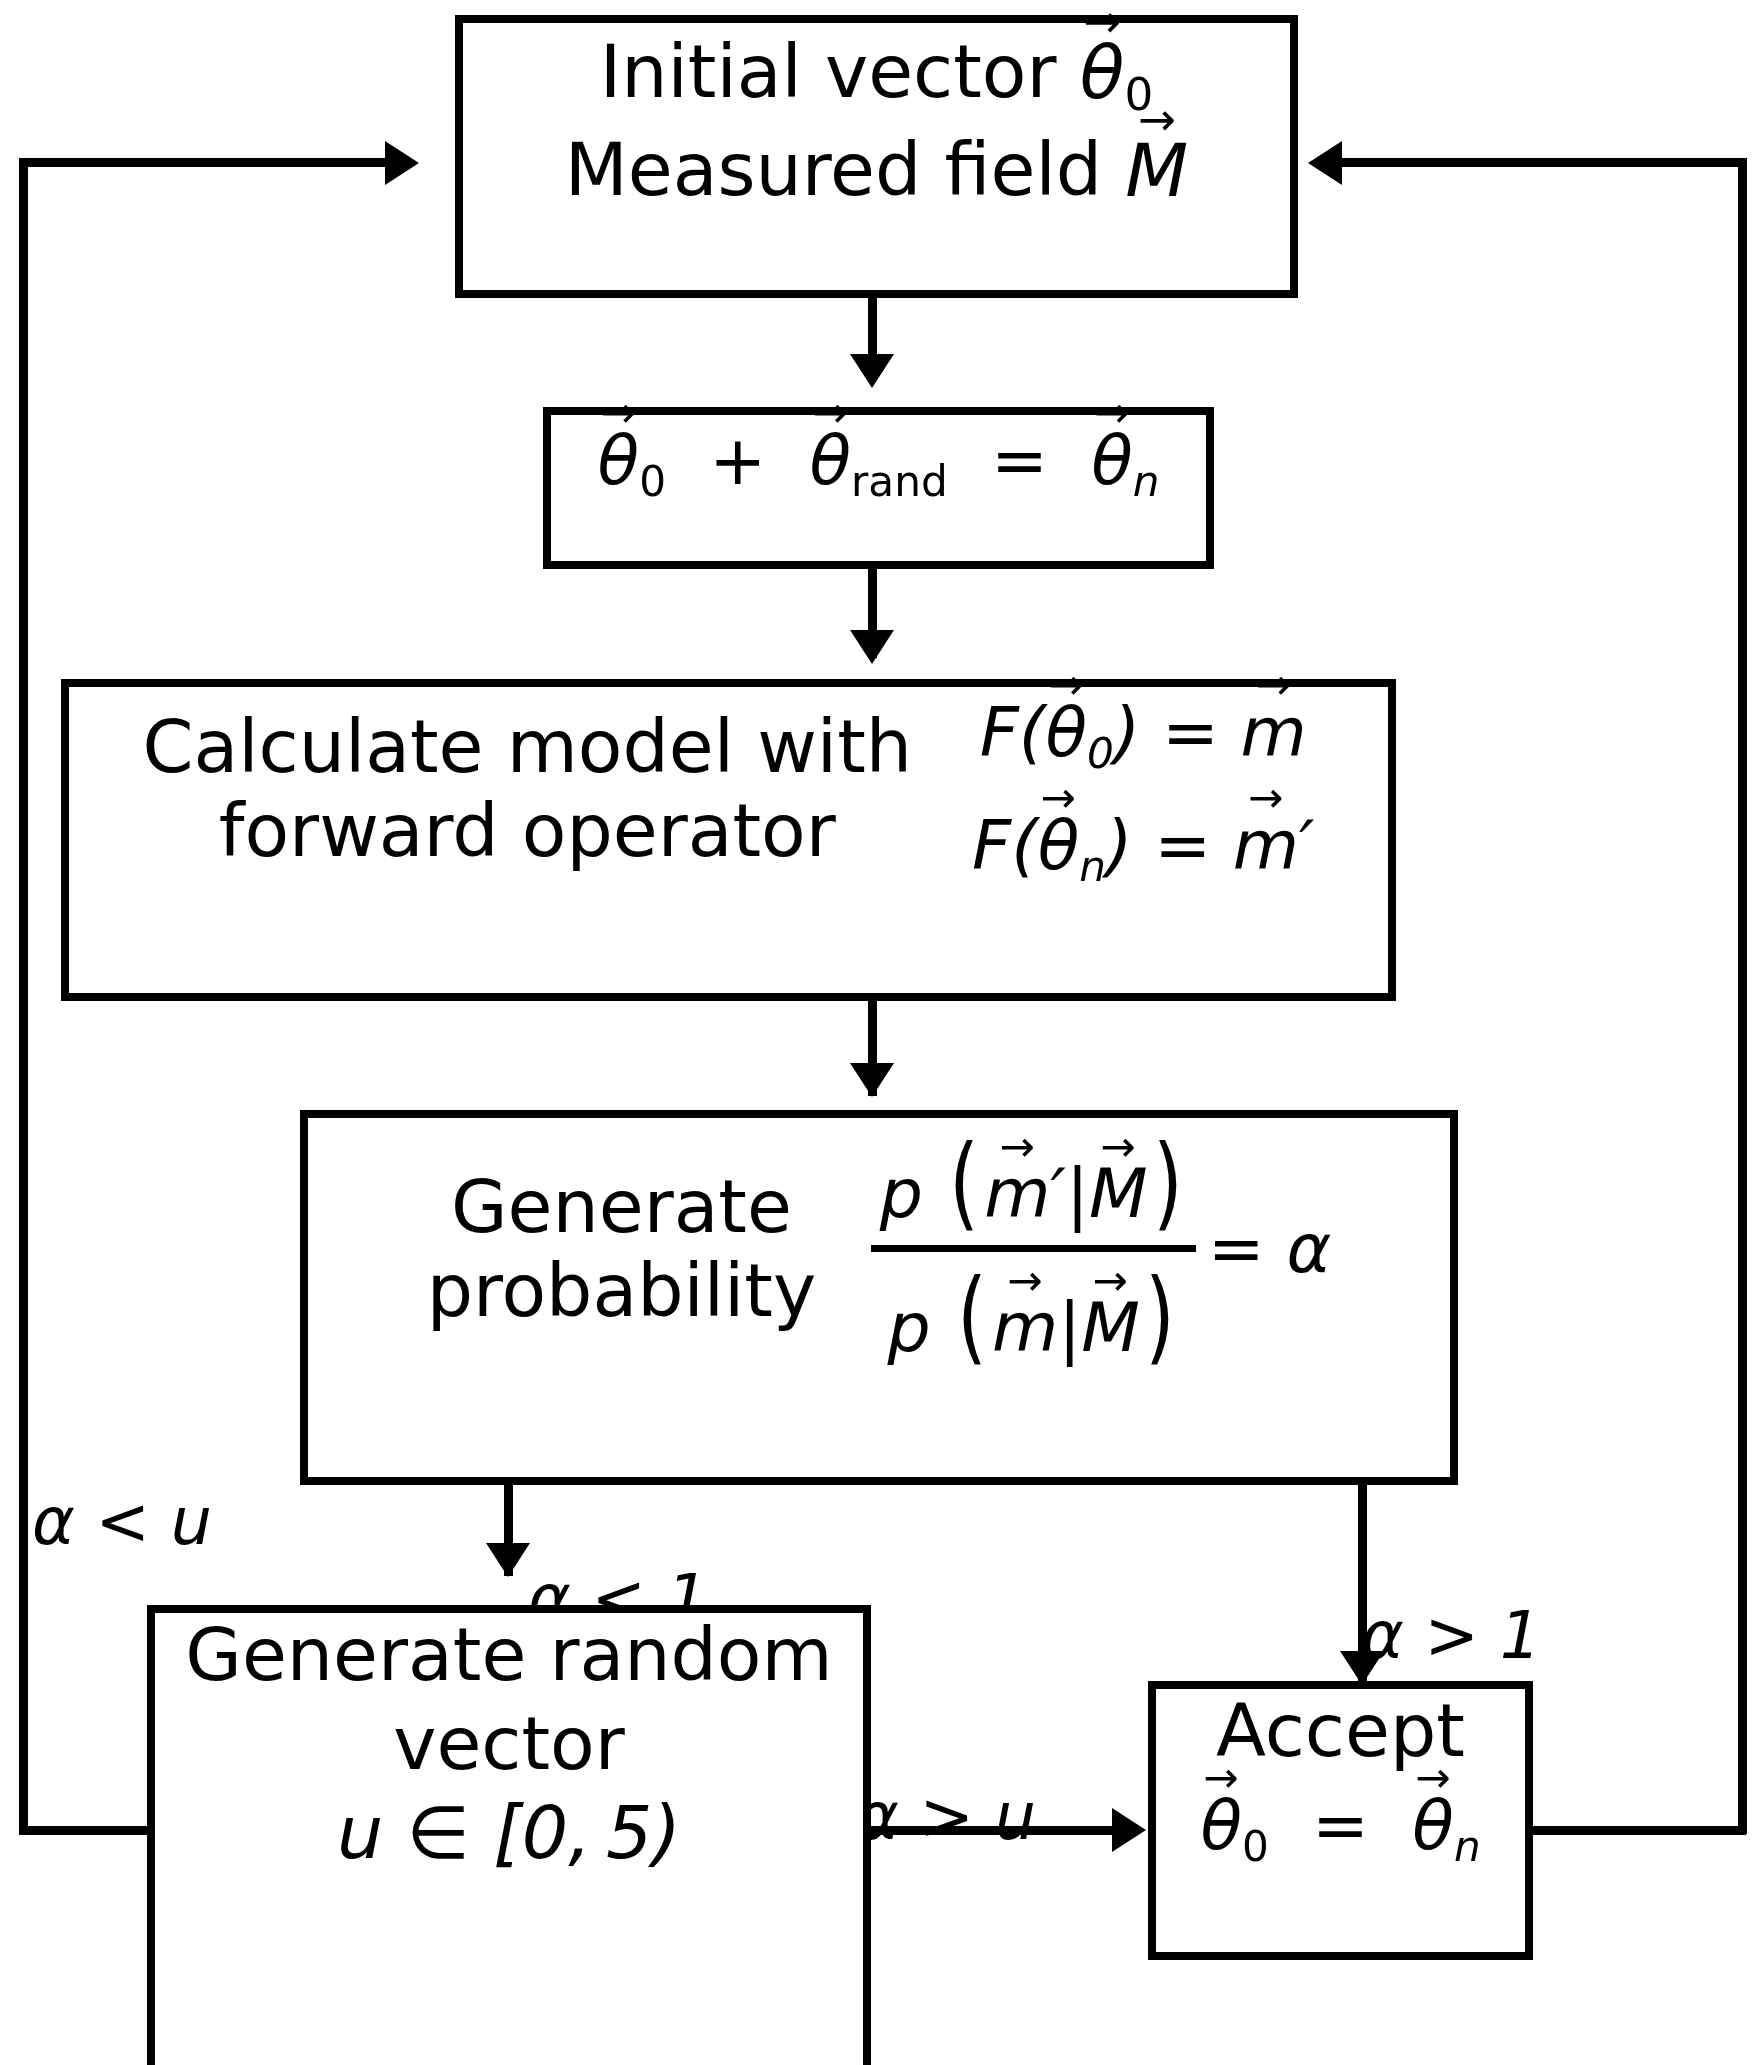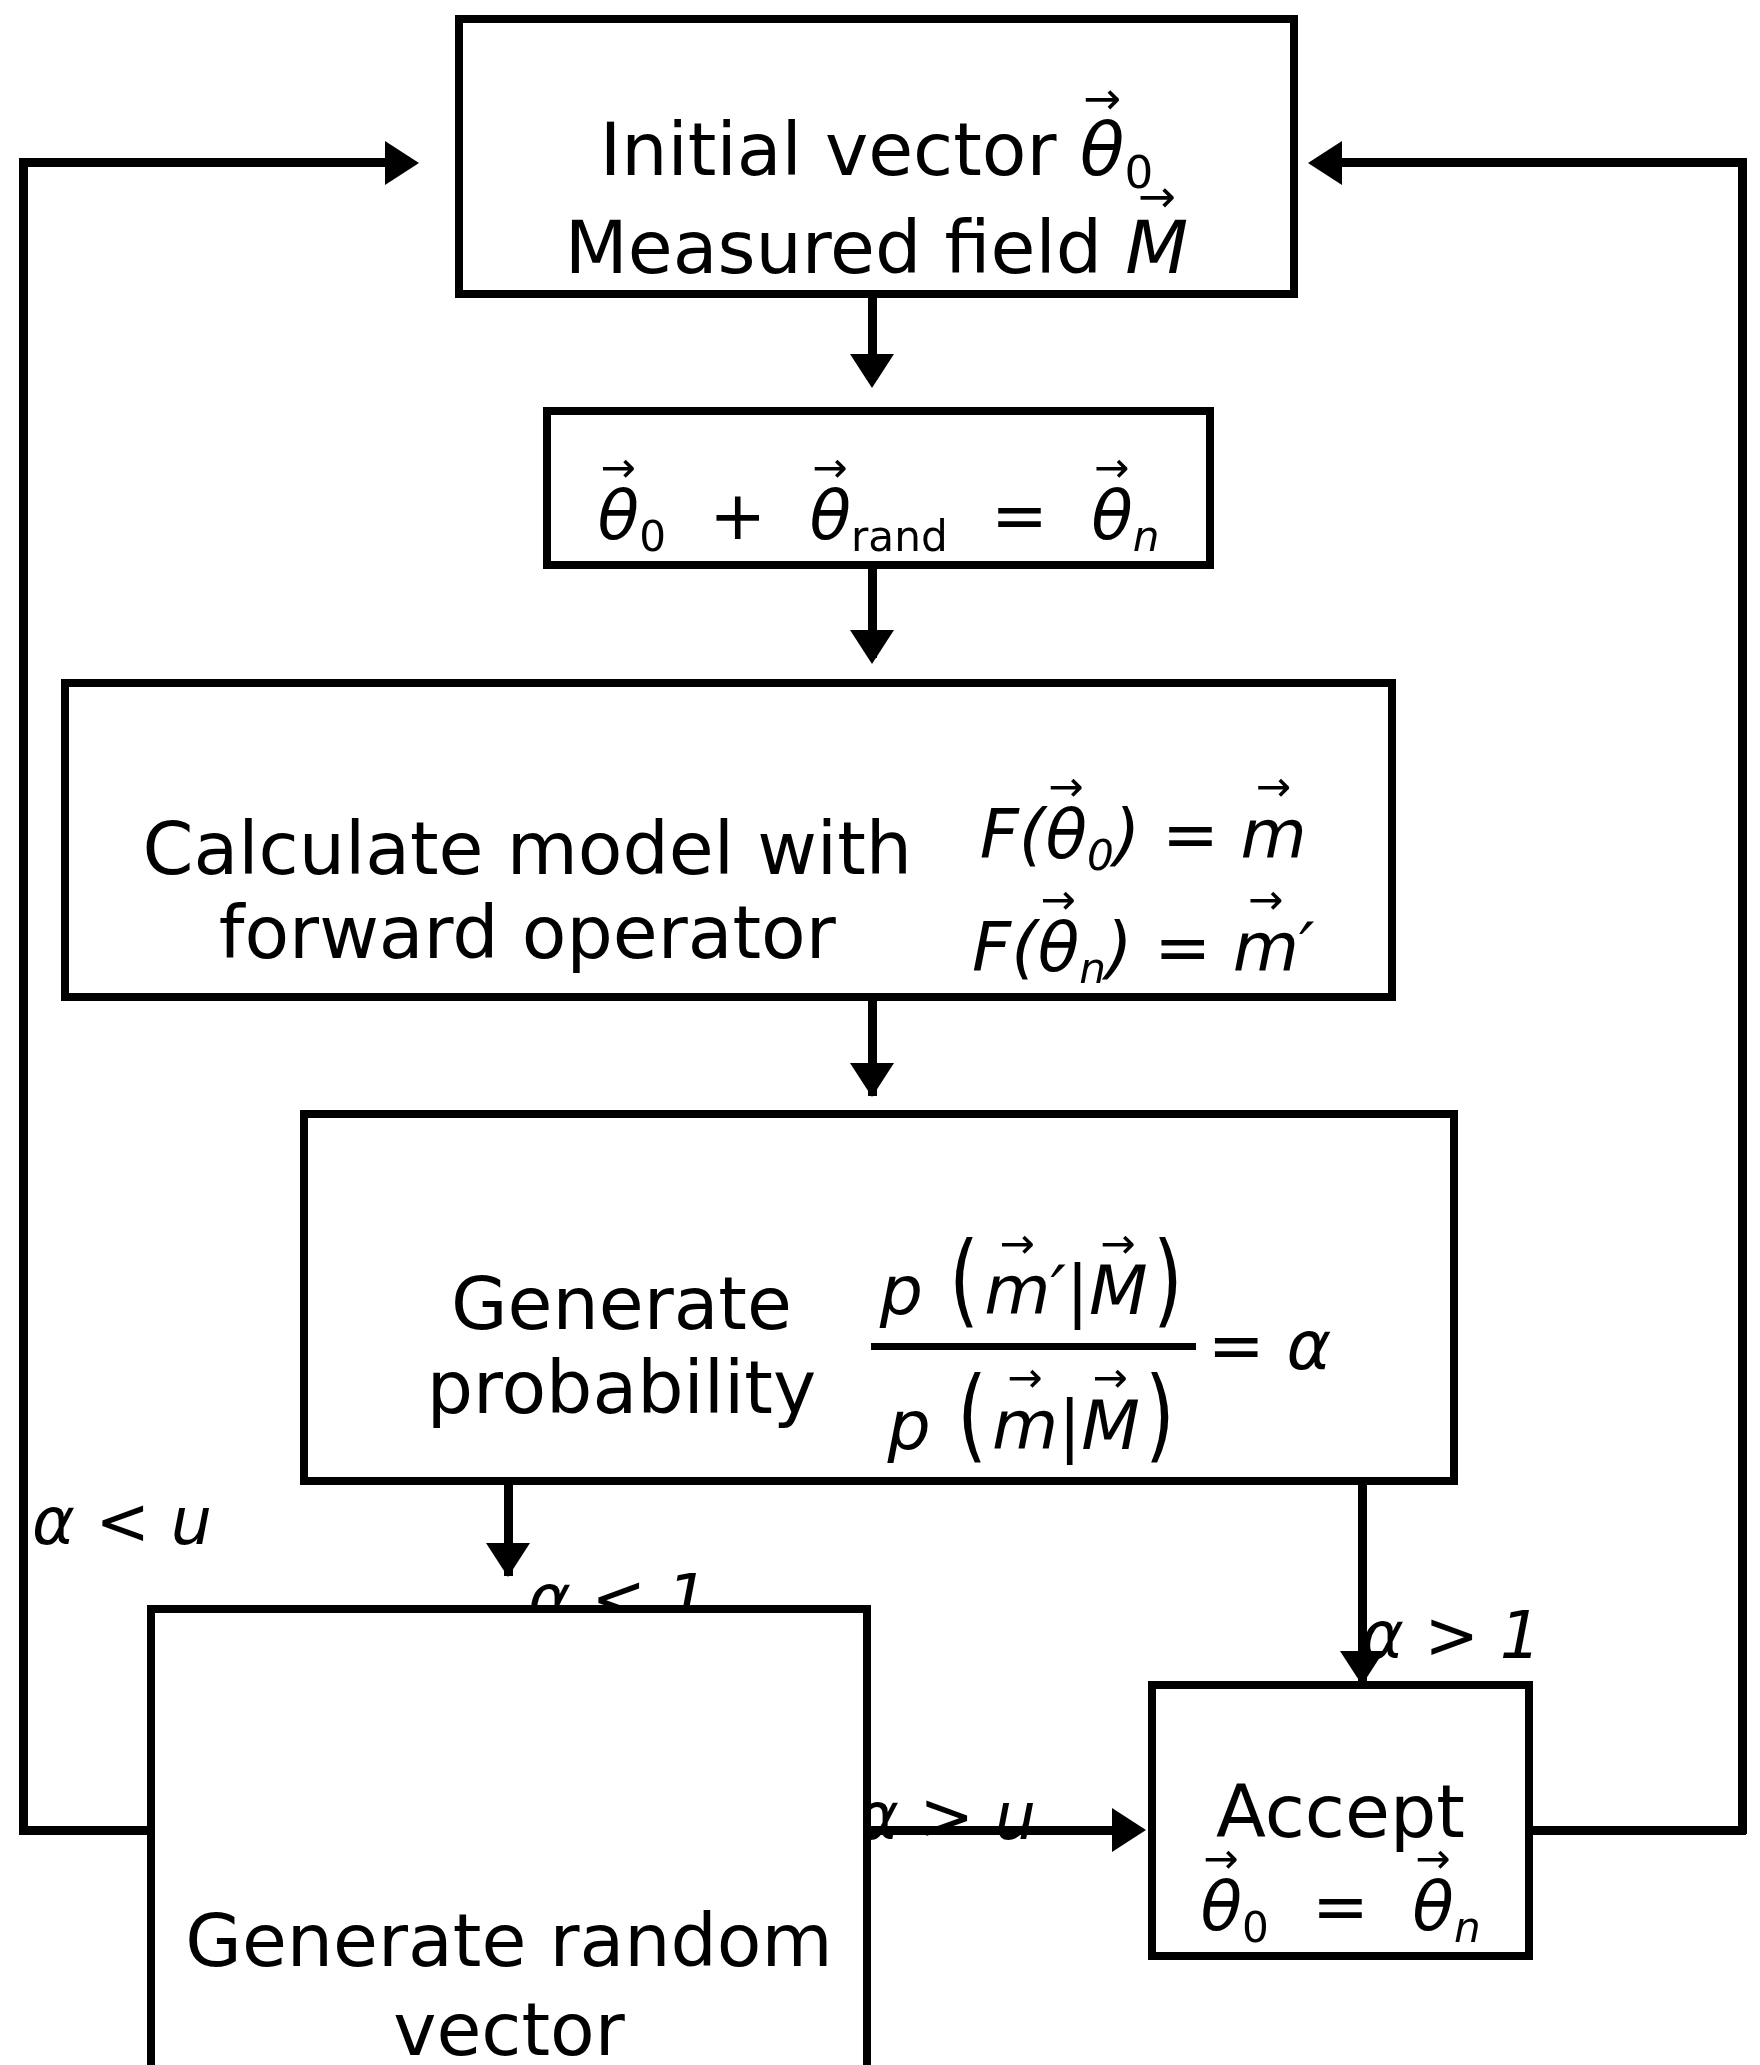--- a/index.html
+++ b/index.html
@@ -17,21 +17,21 @@
     height: 2066px;
     background: #ffffff;
     overflow: hidden;
   }
   .box {
     position: absolute;
     border: 8.5px solid #000000;
     background: #ffffff;
     box-sizing: border-box;
     display: flex;
-    align-items: flex-end;
+    align-items: flex-start;
     justify-content: center;
     text-align: center;
     line-height: 1.15;
   }
   .box-inner {
     display: flex;
     align-items: center;
     justify-content: center;
     gap: 34px;
   }

